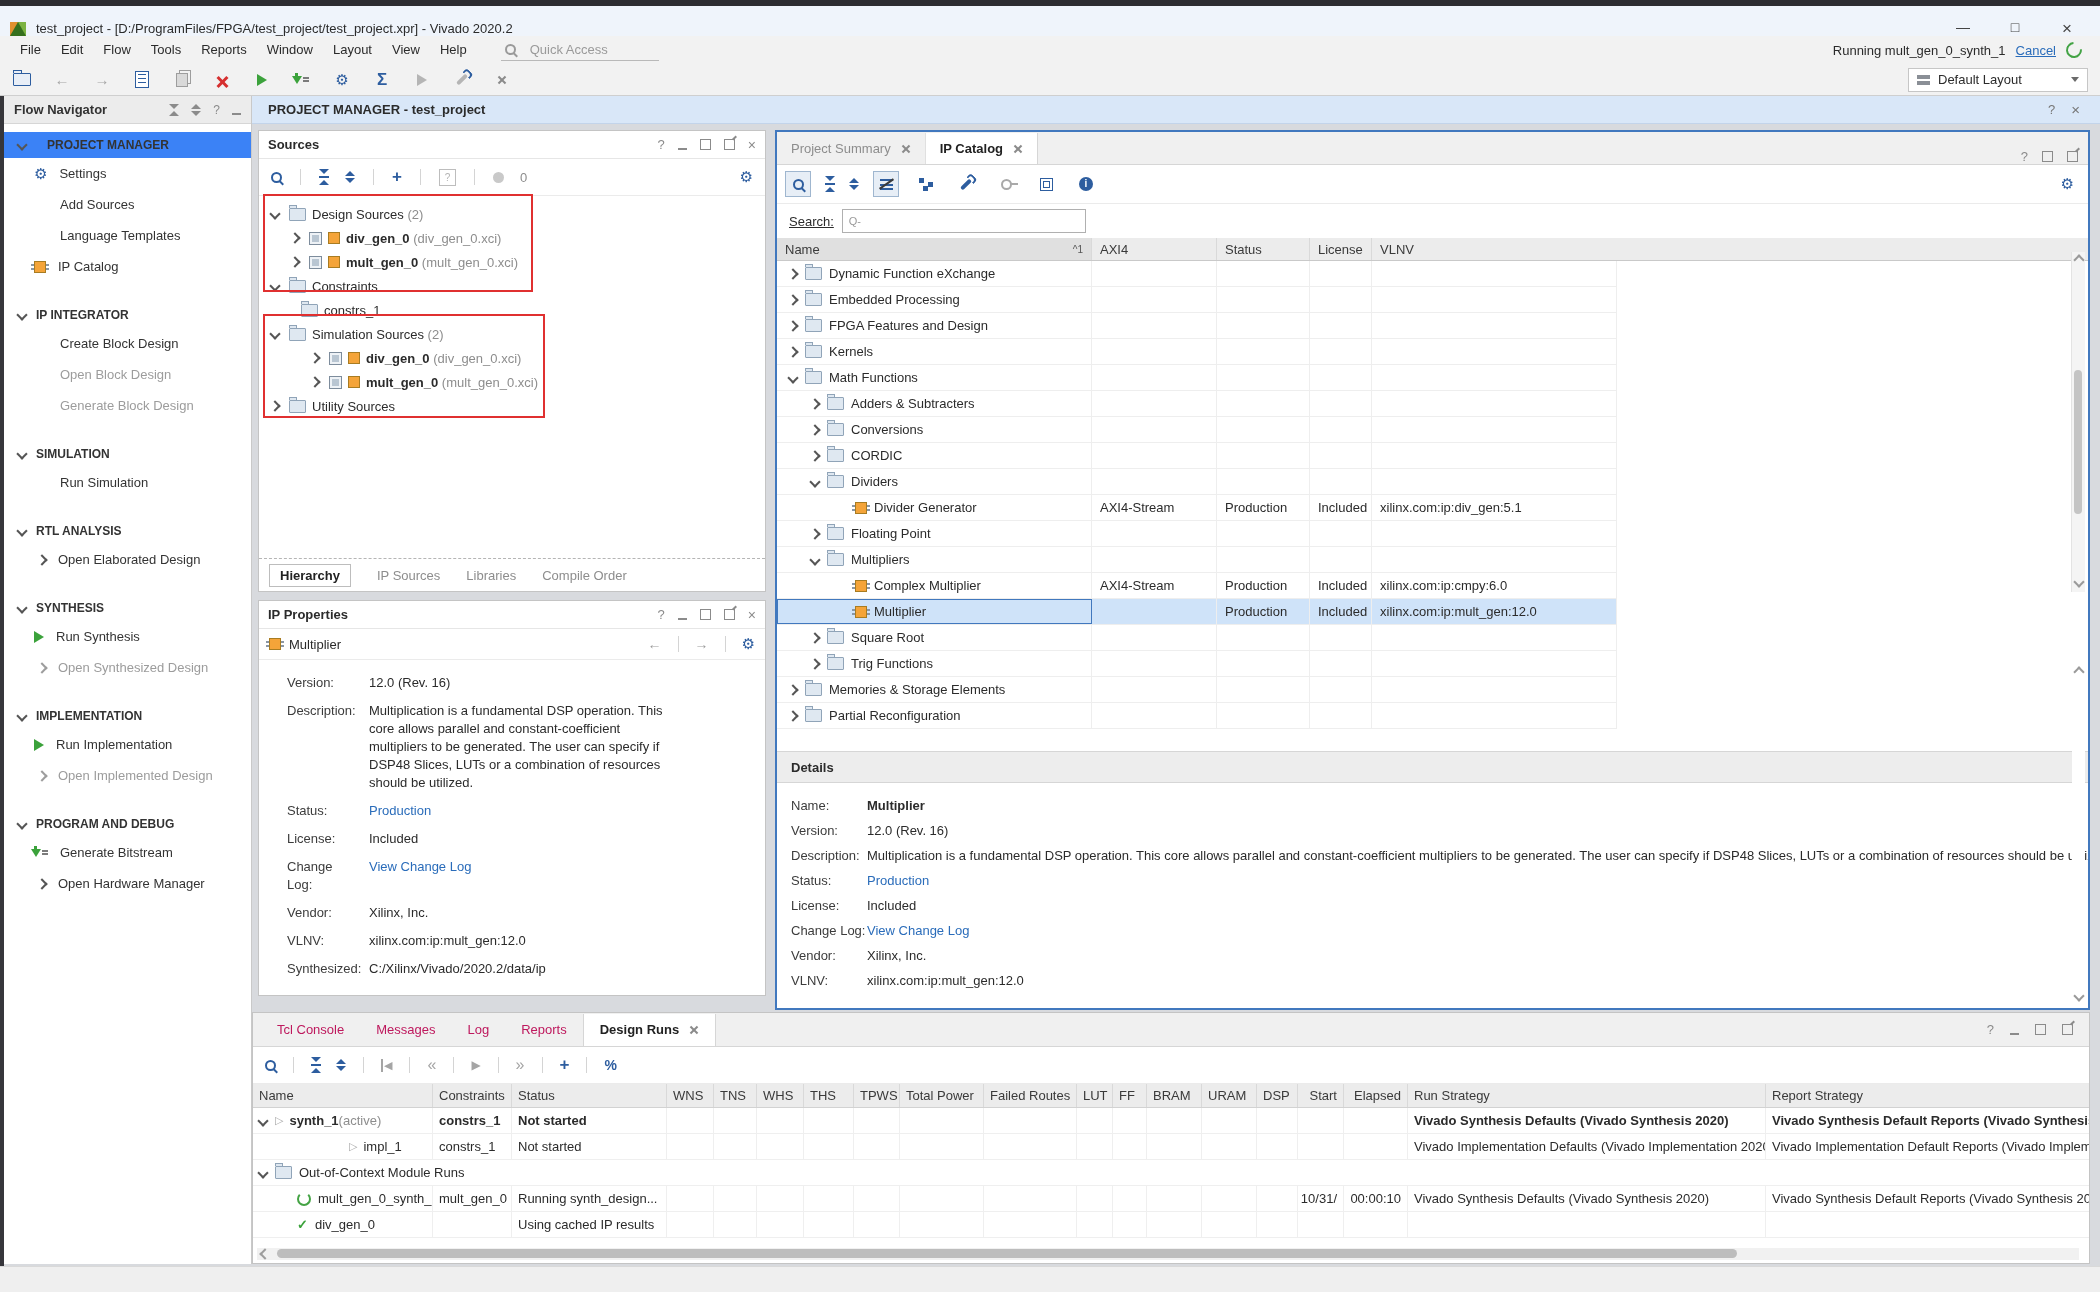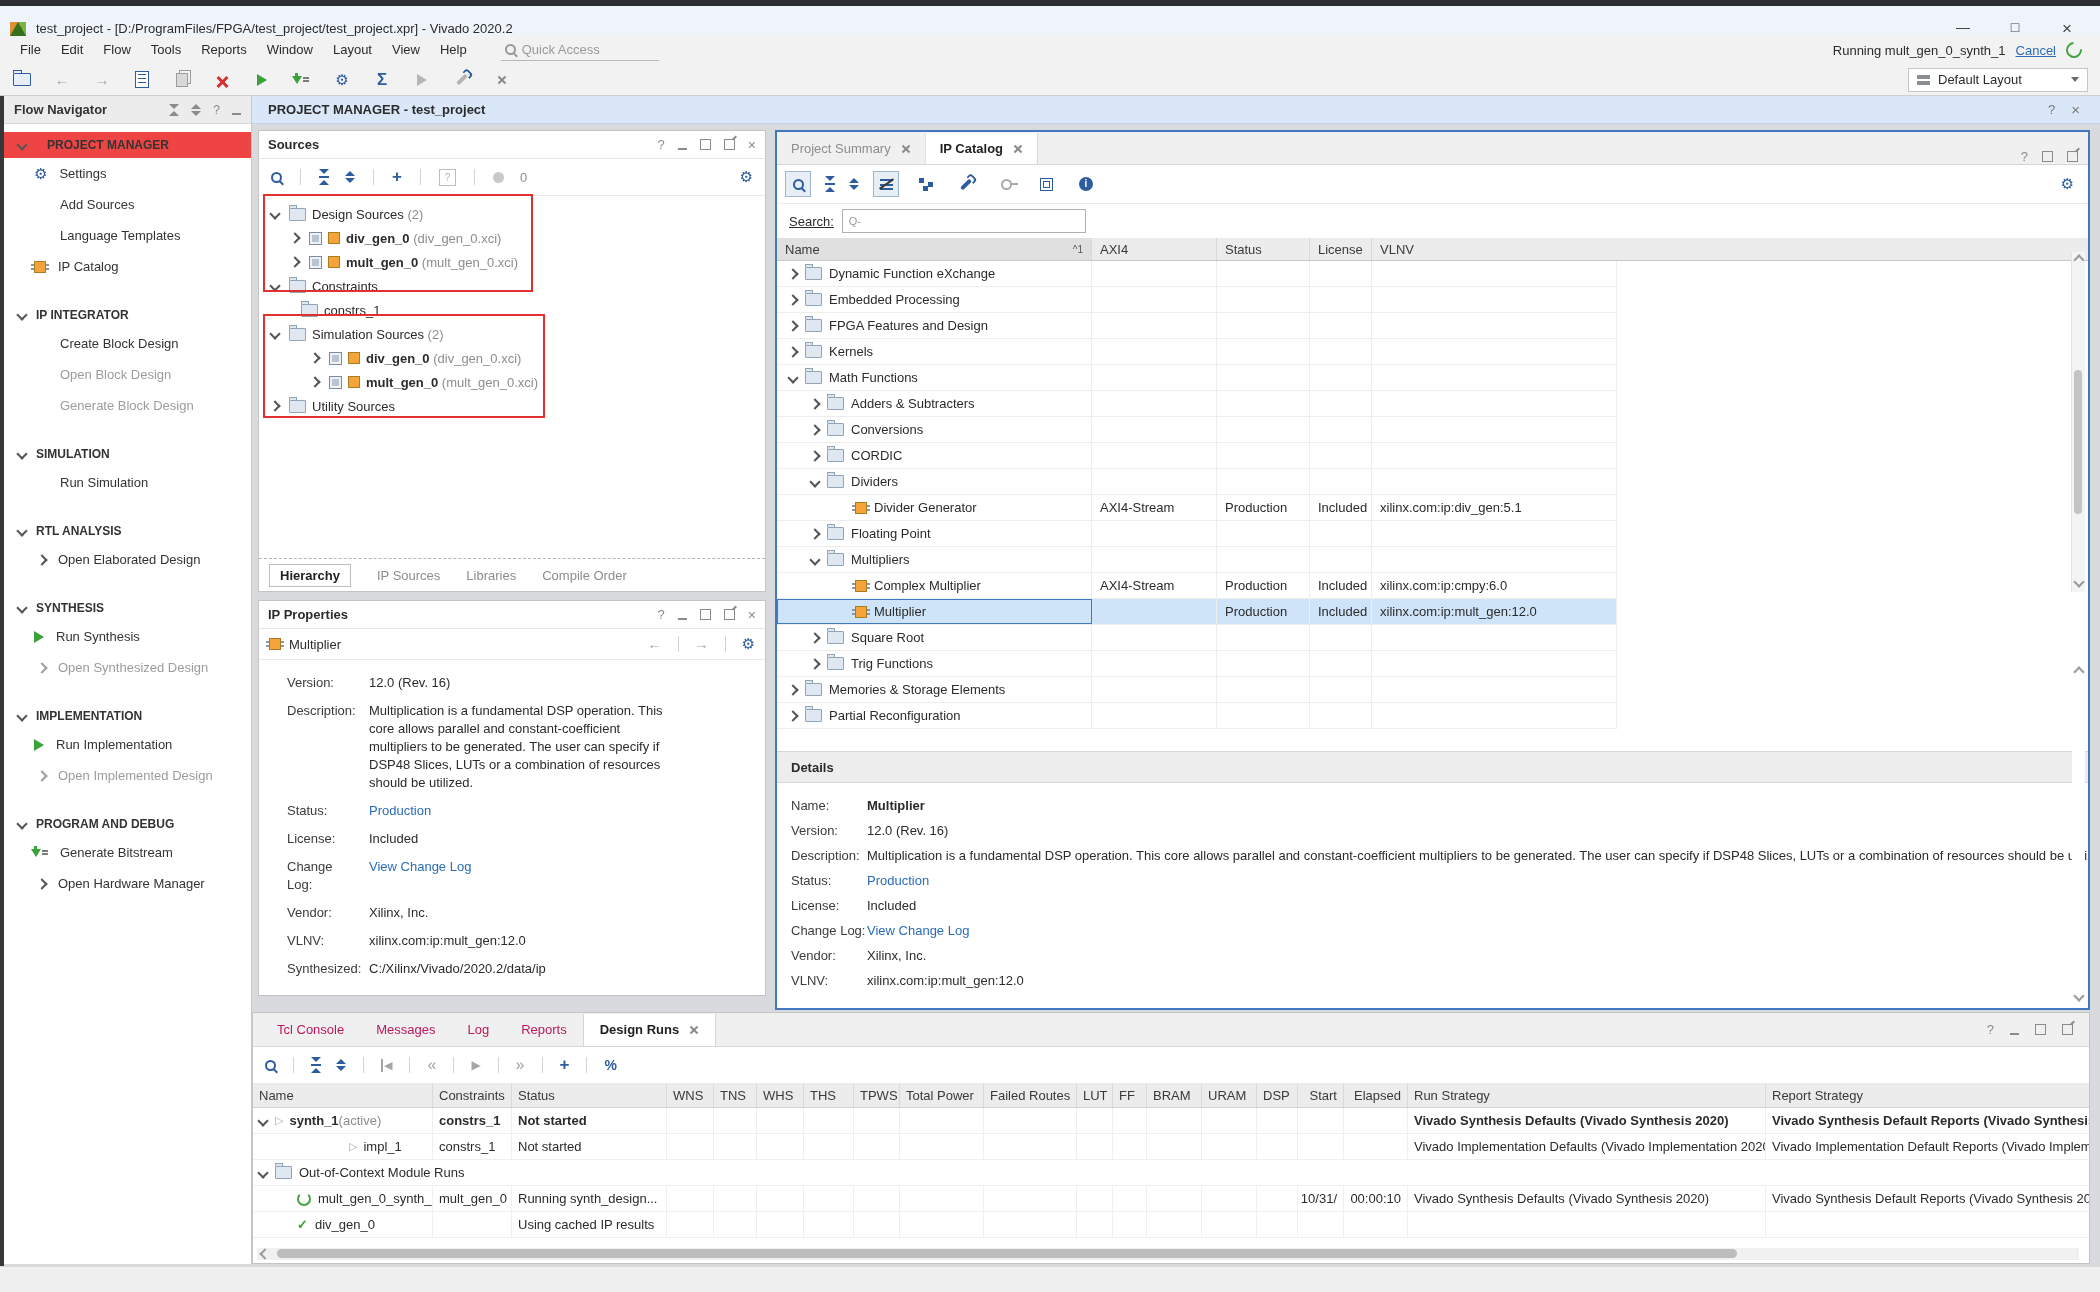--- a/index.html
+++ b/index.html
@@ -15,21 +15,21 @@
   .topstrip{left:0;top:0;width:2100px;height:6px;background:#2c2c31;}
   .titlebar{left:0;top:6px;width:2100px;height:46px;background:#eff4fb;border-bottom:1px solid #d9dde4;
             display:flex;align-items:center;padding:0 10px;box-sizing:border-box;}
   .vlogo{width:0;height:0;border-left:8px solid #e0912f;border-right:8px solid #7cb342;border-bottom:14px solid #35701d;
          margin-right:10px;}
   .wbtns{margin-left:auto;display:flex;gap:34px;padding-right:14px;color:#444;}
   .wbtn{width:18px;text-align:center;cursor:default;font-size:14px;}
   .menubar{left:0;top:36px;width:2100px;height:28px;background:#f2f2f2;display:flex;align-items:center;
            padding:0 10px;box-sizing:border-box;}
   .menu{padding:0 10px;height:22px;line-height:22px;}
-  .qa{margin-left:24px;display:flex;align-items:center;gap:6px;border-bottom:1px solid #b9b9b9;
+  .qa{margin-left:24px;display:flex;align-items:center;gap:14px;border-bottom:1px solid #b9b9b9;
       width:150px;height:20px;color:#9a9a9a;padding:0 4px;}
   .runbox{margin-left:auto;display:flex;align-items:center;gap:10px;padding-right:8px;}
   .spin{width:12px;height:12px;border:2px solid #43a345;border-top-color:transparent;border-radius:50%;
         display:inline-block;transform:rotate(40deg);}
   .toolbar{left:0;top:64px;width:2100px;height:32px;background:#f2f2f2;border-bottom:1px solid #cfcfcf;
            display:flex;align-items:center;padding:0 12px;box-sizing:border-box;gap:20px;}
   .tico{width:20px;height:20px;display:flex;align-items:center;justify-content:center;font-size:15px;}
   .blue{color:#2d5d9f;}
   .gray{color:#a5a5a5;}
   .green{color:#3ba23b;}
@@ -102,21 +102,21 @@
   
   .leftstrip{left:0;top:96px;width:4px;height:1196px;background:#36363b;}
   .flownav{left:4px;top:96px;width:248px;height:1168px;background:#fff;border-right:1px solid #c9c9c9;box-sizing:border-box;}
   .fnhead{height:28px;background:#ececec;border-bottom:1px solid #d6d6d6;display:flex;align-items:center;
           padding:0 10px;box-sizing:border-box;}
   .fnhead .t{font-weight:bold;color:#333;}
   .fnhead .ic{margin-left:auto;display:flex;gap:12px;align-items:center;color:#8b8b8b;font-size:12px;}
   .fnbody{padding-top:8px;}
   .fnsec{margin-bottom:20px;}
   .fnsechead{height:26px;display:flex;align-items:center;gap:10px;padding:0 0 0 14px;font-weight:bold;font-size:12px;color:#333;}
-  .fnsechead.sel{background:#ef4444;gap:21px;}
+  .fnsechead.sel{background:#3b82f6;gap:21px;}
   .fnitem{height:31px;display:flex;align-items:center;gap:8px;padding-left:30px;color:#333;}
   .fnitem.noic{padding-left:56px;}
   .fnitem .lbl{padding-left:4px;}
   .fnitem.dis{color:#9c9c9c;}
 
   
   .wshead{left:252px;top:96px;width:1848px;height:28px;background:#d9e7f8;border-bottom:1px solid #c3d4ea;
           display:flex;align-items:center;padding:0 16px;box-sizing:border-box;}
   .wshead .ic{margin-left:auto;display:flex;gap:16px;align-items:center;color:#777;padding-right:4px;}
 

